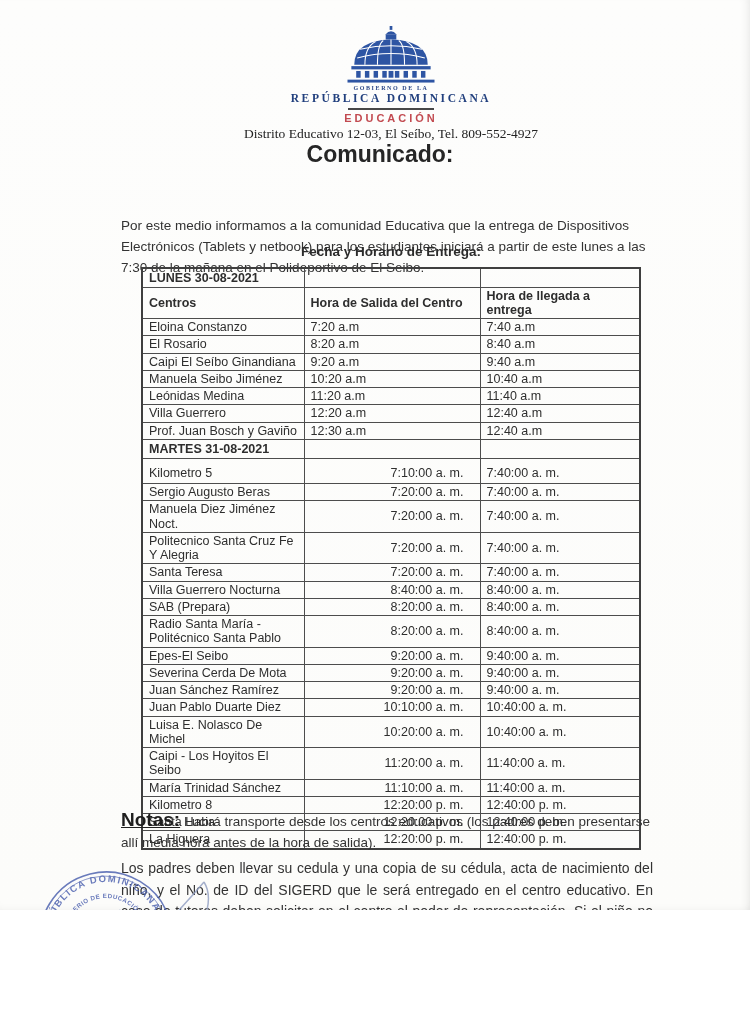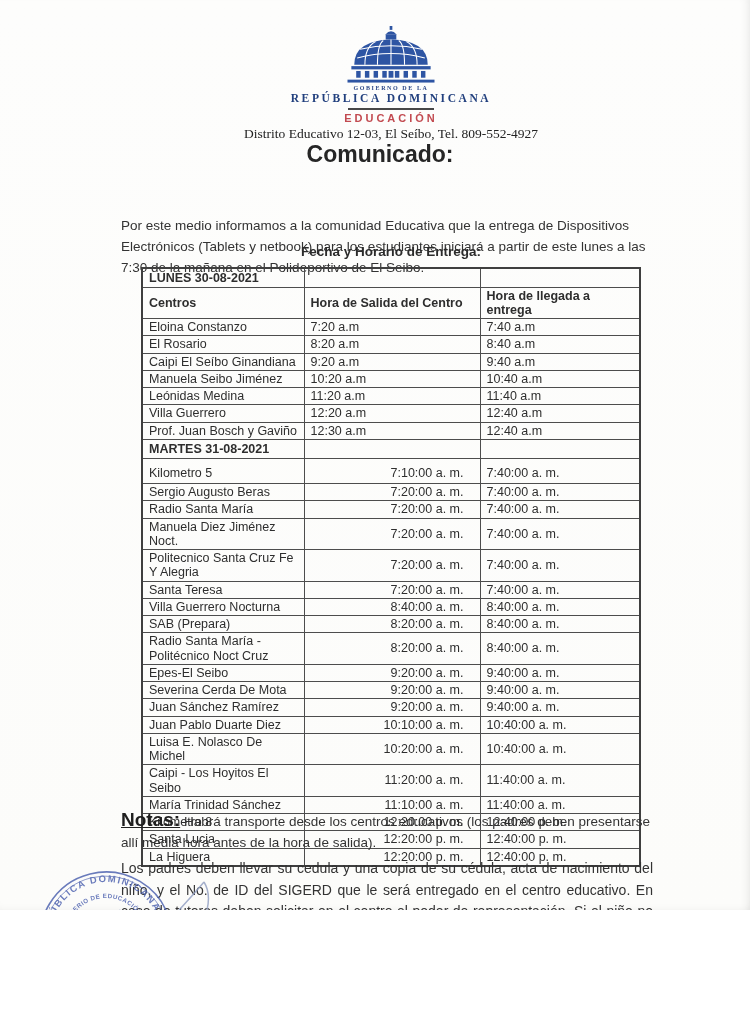--- a/index.html
+++ b/index.html
@@ -214,25 +214,20 @@
             <td>Kilometro 5</td>
             <td>7:10:00 a. m.</td>
             <td>7:40:00 a. m.</td>
           </tr>
           <tr>
             <td>Sergio Augusto Beras</td>
             <td>7:20:00 a. m.</td>
             <td>7:40:00 a. m.</td>
           </tr>
           <tr>
-            <td>Radio Santa María</td>
-            <td>7:20:00 a. m.</td>
-            <td>7:40:00 a. m.</td>
-          </tr>
-          <tr>
             <td>Manuela Diez Jiménez Noct.</td>
             <td>7:20:00 a. m.</td>
             <td>7:40:00 a. m.</td>
           </tr>
           <tr>
             <td>Politecnico Santa Cruz Fe Y Alegria</td>
             <td>7:20:00 a. m.</td>
             <td>7:40:00 a. m.</td>
           </tr>
           <tr>
@@ -244,21 +239,21 @@
             <td>Villa Guerrero Nocturna</td>
             <td>8:40:00 a. m.</td>
             <td>8:40:00 a. m.</td>
           </tr>
           <tr>
             <td>SAB (Prepara)</td>
             <td>8:20:00 a. m.</td>
             <td>8:40:00 a. m.</td>
           </tr>
           <tr>
-            <td>Radio Santa María - Politécnico Noct Cruz</td>
+            <td>Radio Santa María - Politécnico Santa Pablo</td>
             <td>8:20:00 a. m.</td>
             <td>8:40:00 a. m.</td>
           </tr>
           <tr>
             <td>Epes-El Seibo</td>
             <td>9:20:00 a. m.</td>
             <td>9:40:00 a. m.</td>
           </tr>
           <tr>
             <td>Severina Cerda De Mota</td>

